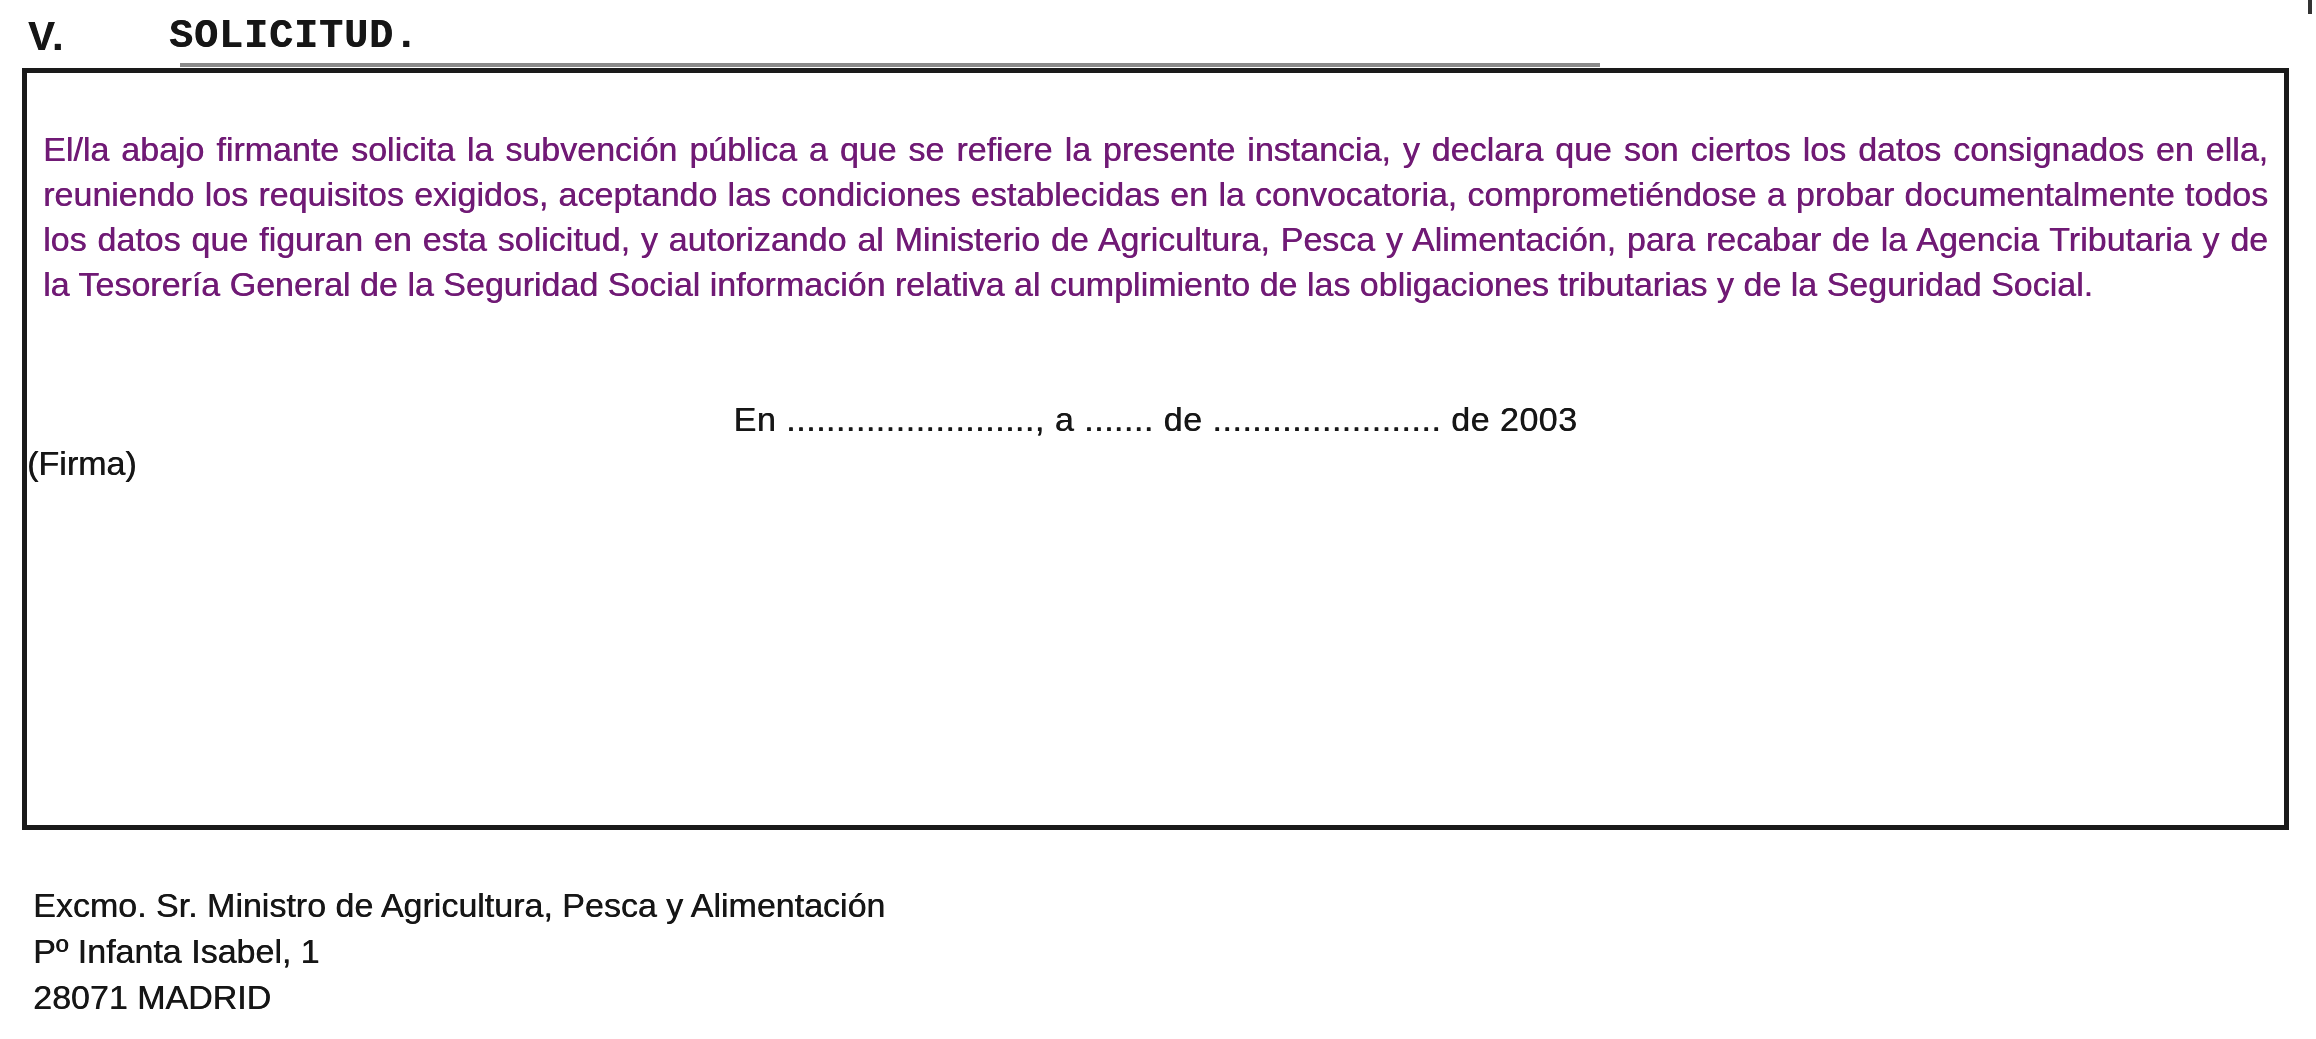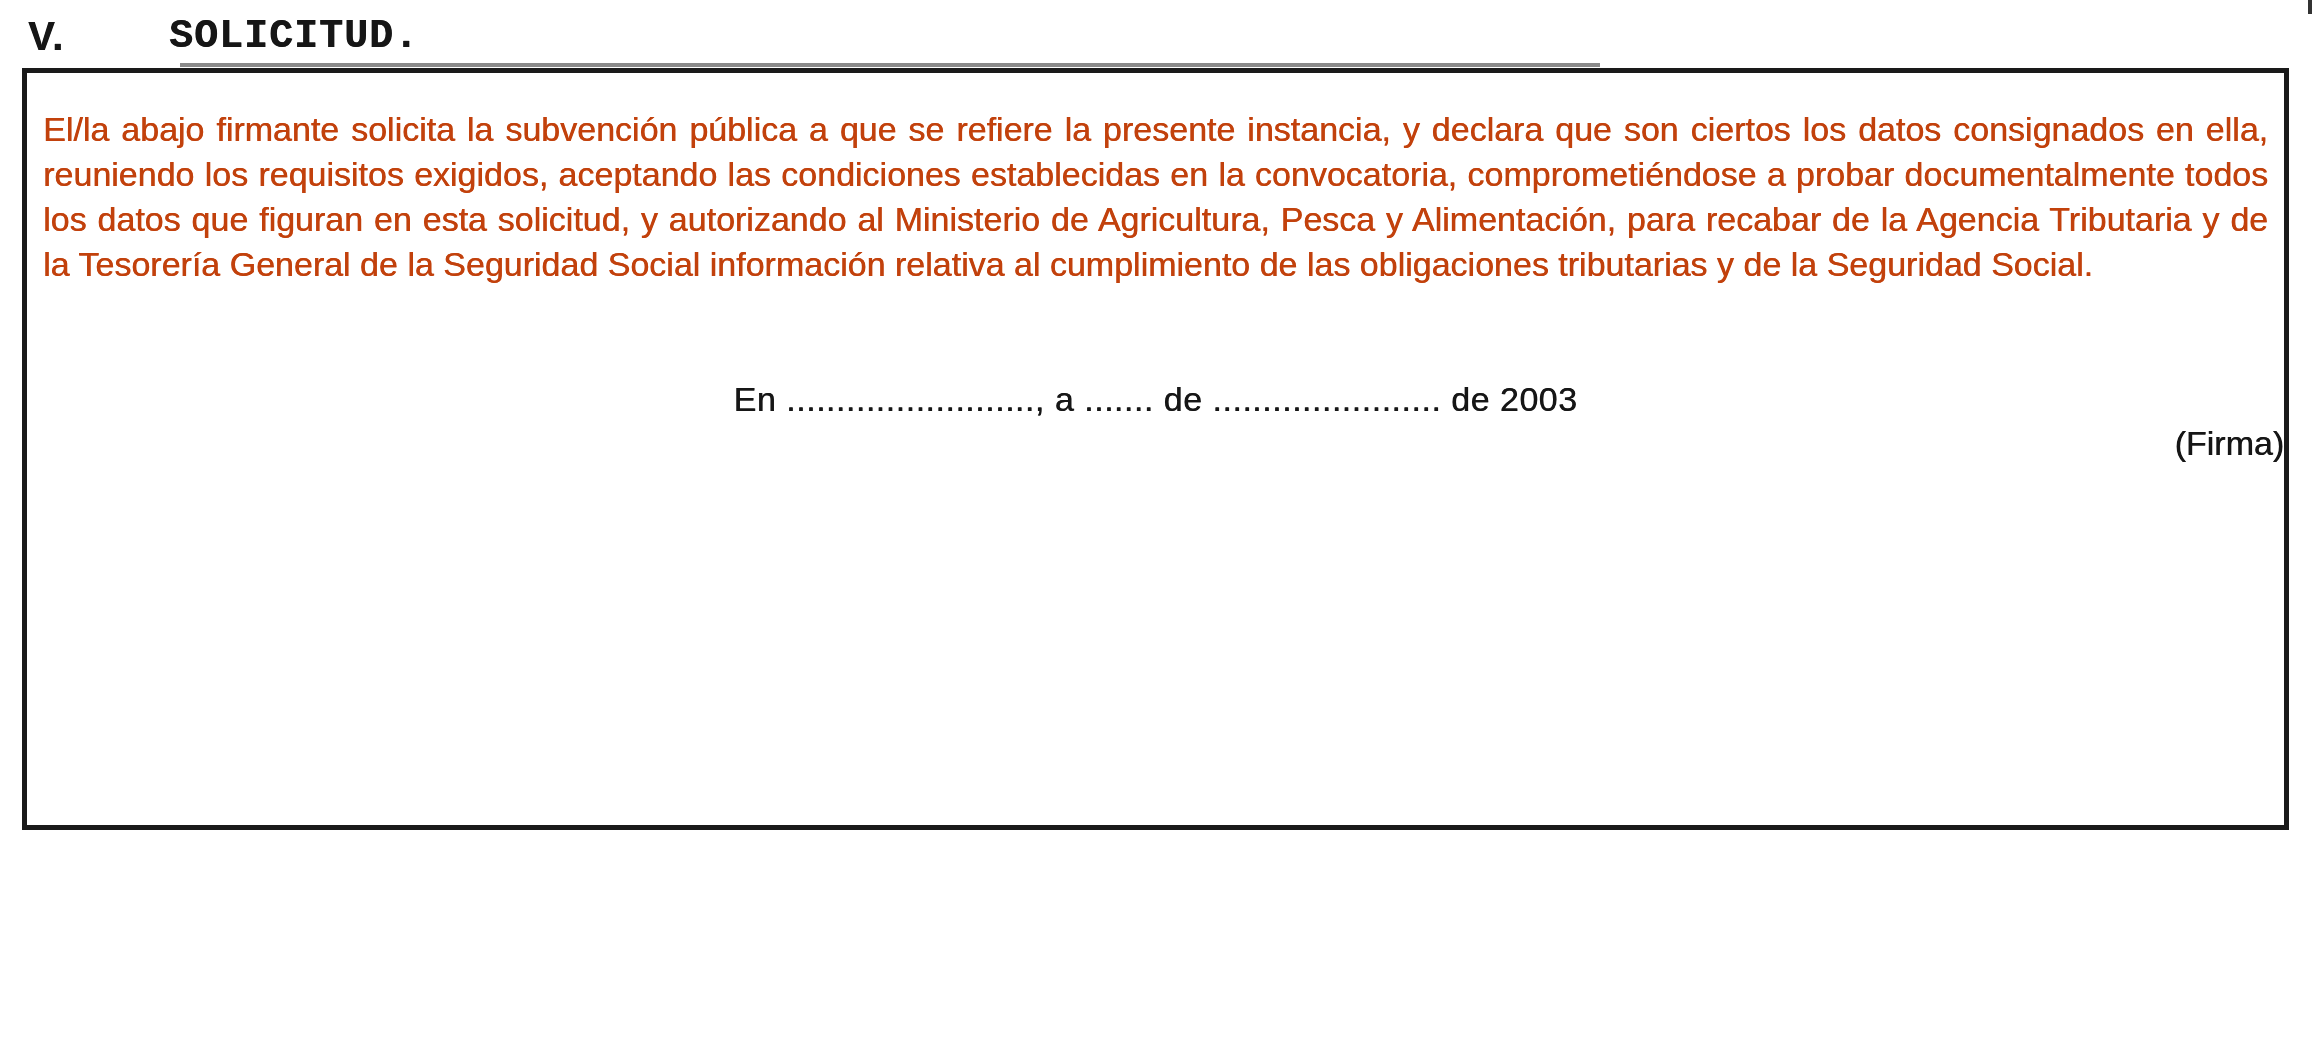--- a/index.html
+++ b/index.html
@@ -32,36 +32,36 @@
     left: 22px;
     top: 68px;
     width: 2267px;
     height: 762px;
     border: 5px solid #1a1a1a;
     box-sizing: border-box;
     background: #ffffff;
   }
   .decl {
     margin: 0;
-    padding: 34px 16px 0 16px;
+    padding: 54px 16px 0 16px;
     font-size: 34px;
     line-height: 45px;
     text-align: justify;
-    color: #c2410c;
+    color: #701a75;
   }
   .dateline {
     margin-top: 93px;
     text-align: center;
     font-size: 34px;
     letter-spacing: 0.5px;
     white-space: nowrap;
   }
   .firma {
     margin-top: 5px;
-    text-align: right;
+    text-align: left;
     font-size: 34px;
   }
 
   
   .addressee {
     position: absolute;
     left: 33px;
     top: 882px;
     font-size: 34px;
     line-height: 46px;
@@ -109,14 +109,19 @@
   <div class="corner-tick"></div>
 
   <div class="box">
     <p class="decl">El/la abajo firmante solicita la subvención pública a que se refiere la presente instancia, y declara que son ciertos los datos consignados en ella, reuniendo los requisitos exigidos, aceptando las condiciones establecidas en la convocatoria, comprometiéndose a probar documentalmente todos los datos que figuran en esta solicitud, y autorizando al Ministerio de Agricultura, Pesca y Alimentación, para recabar de la Agencia Tributaria y de la Tesorería General de la Seguridad Social información relativa al cumplimiento de las obligaciones tributarias y de la Seguridad Social.</p>
 
     <div class="dateline">En ........................., a ....... de ....................... de 2003</div>
 
     <div class="firma">(Firma)</div>
   </div>
 
+  <div class="addressee">
+    <div>Excmo. Sr. Ministro de Agricultura, Pesca y Alimentación</div>
+    <div>Pº Infanta Isabel, 1</div>
+    <div>28071 MADRID</div>
+  </div>
 
 </div>
 
 </body></html>

